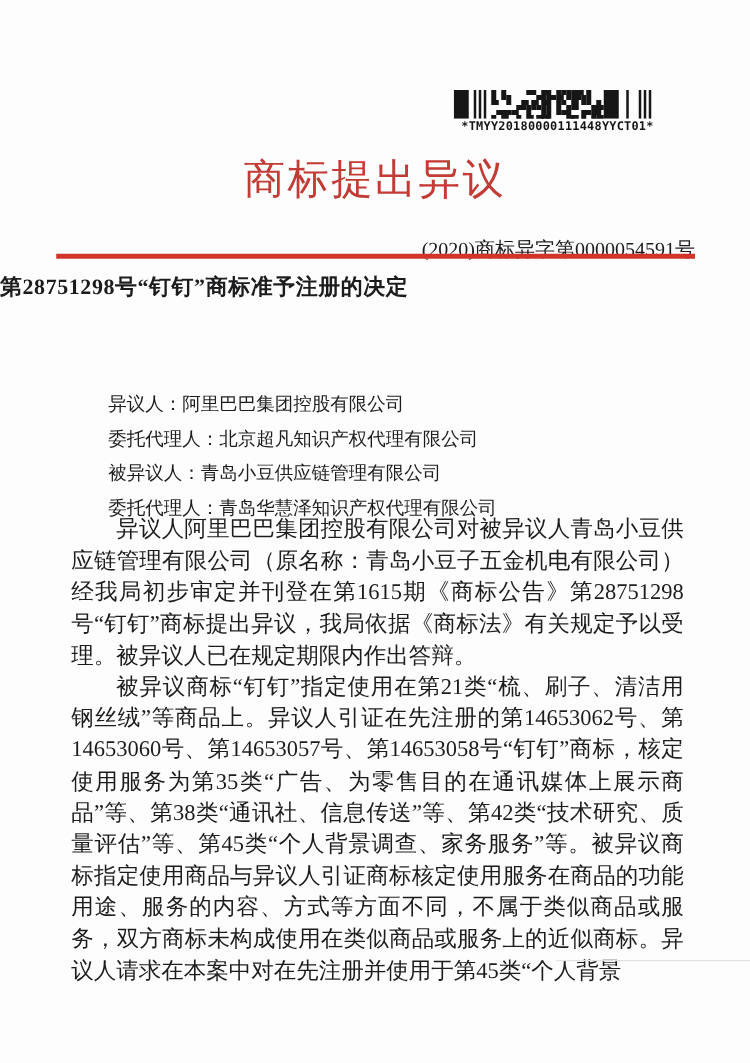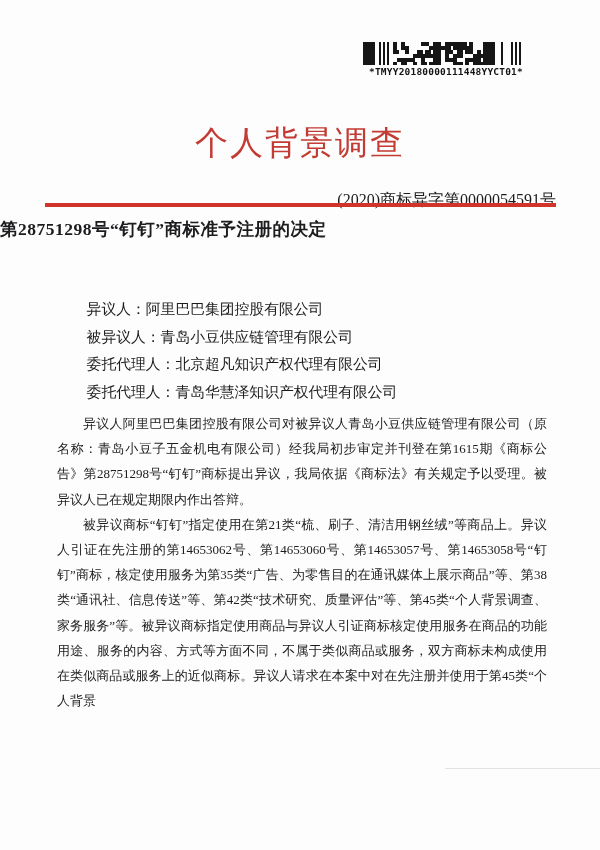--- a/index.html
+++ b/index.html
@@ -5,21 +5,21 @@
   html,body{margin:0;padding:0;background:#ffffff;}
   .page{
     position:relative;
     width:600px;height:850px;
     background:#fdfdfd;
     overflow:hidden;
     font-family:"Liberation Serif","DejaVu Serif",serif;
     color:var(--ink,#1c1c1e);
   }
   
-  .barcode-wrap{position:absolute;left:363px;top:42px;width:166px;}
+  .barcode-wrap{position:absolute;left:363px;top:72px;width:166px;}
   .barcode-svg{display:block;width:164px;height:23px;}
   .barcode-svg rect{fill:#161616;}
   .barcode-text{
     margin-top:1px;width:100%;text-align:center;
     font-family:"DejaVu Sans Mono","Liberation Mono",monospace;
     font-weight:bold;font-size:9.5px;letter-spacing:0.2px;color:#141414;
     white-space:nowrap;
   }
   
   .authority-title{
@@ -35,28 +35,28 @@
     position:absolute;top:203px;left:45px;width:511px;height:4px;
     background:var(--red-rule,#d0342a);
   }
   .decision-title{
     position:absolute;top:217px;left:0;width:100%;
     text-align:left;font-size:17.5px;font-weight:bold;
     letter-spacing:0.5px;
   }
   
   .parties{
-    position:absolute;top:296px;left:57px;width:492px;
+    position:absolute;top:311px;left:57px;width:492px;
     font-size:14.8px;line-height:27.7px;
   }
   .party-line{text-indent:2em;white-space:nowrap;}
   
   .body-text{
     position:absolute;top:411px;left:57px;width:490px;
-    font-size:13px;line-height:25.2px;
+    font-size:18px;line-height:25.2px;
     text-align:justify;text-justify:inter-ideograph;
   }
   .body-text p{margin:0;text-indent:2em;}
   .scan-artifact{
     position:absolute;top:768px;left:445px;width:155px;height:1px;
     background:#e3e3e3;
   }
 </style>
 </head>
 <body>
@@ -146,37 +146,37 @@
         <rect x="110" y="16" width="6" height="4"></rect>
         <rect x="110" y="20" width="4" height="4"></rect>
         <rect x="114" y="8" width="4" height="4"></rect>
         <rect x="114" y="12" width="6" height="4"></rect>
         <rect x="114" y="16" width="4" height="4"></rect>
         <rect x="114" y="20" width="6" height="4"></rect>
       </svg>
     <div class="barcode-text">*TMYY20180000111448YYCT01*</div>
   </div>
 
-  <div class="authority-title">个人背景调查</div>
+  <div class="authority-title">商标提出异议</div>
 
   <div class="doc-number">(2020)商标异字第0000054591号</div>
 
   <div class="red-rule"></div>
 
   <div class="decision-title">第28751298号“钉钉”商标准予注册的决定</div>
 
   <div class="parties">
     <div class="party-line">
       <span>异议人：</span><span>阿里巴巴集团控股有限公司</span>
     </div>
     <div class="party-line">
-      <span>被异议人：</span><span>青岛小豆供应链管理有限公司</span>
+      <span>委托代理人：</span><span>北京超凡知识产权代理有限公司</span>
     </div>
     <div class="party-line">
-      <span>委托代理人：</span><span>北京超凡知识产权代理有限公司</span>
+      <span>被异议人：</span><span>青岛小豆供应链管理有限公司</span>
     </div>
     <div class="party-line">
       <span>委托代理人：</span><span>青岛华慧泽知识产权代理有限公司</span>
     </div>
   </div>
 
   <div class="body-text">
     <p>异议人阿里巴巴集团控股有限公司对被异议人青岛小豆供应链管理有限公司（原名称：青岛小豆子五金机电有限公司）经我局初步审定并刊登在第1615期《商标公告》第28751298号“钉钉”商标提出异议，我局依据《商标法》有关规定予以受理。被异议人已在规定期限内作出答辩。</p>
     <p>被异议商标“钉钉”指定使用在第21类“梳、刷子、清洁用钢丝绒”等商品上。异议人引证在先注册的第14653062号、第14653060号、第14653057号、第14653058号“钉钉”商标，核定使用服务为第35类“广告、为零售目的在通讯媒体上展示商品”等、第38类“通讯社、信息传送”等、第42类“技术研究、质量评估”等、第45类“个人背景调查、家务服务”等。被异议商标指定使用商品与异议人引证商标核定使用服务在商品的功能用途、服务的内容、方式等方面不同，不属于类似商品或服务，双方商标未构成使用在类似商品或服务上的近似商标。异议人请求在本案中对在先注册并使用于第45类“个人背景</p>
   </div>

